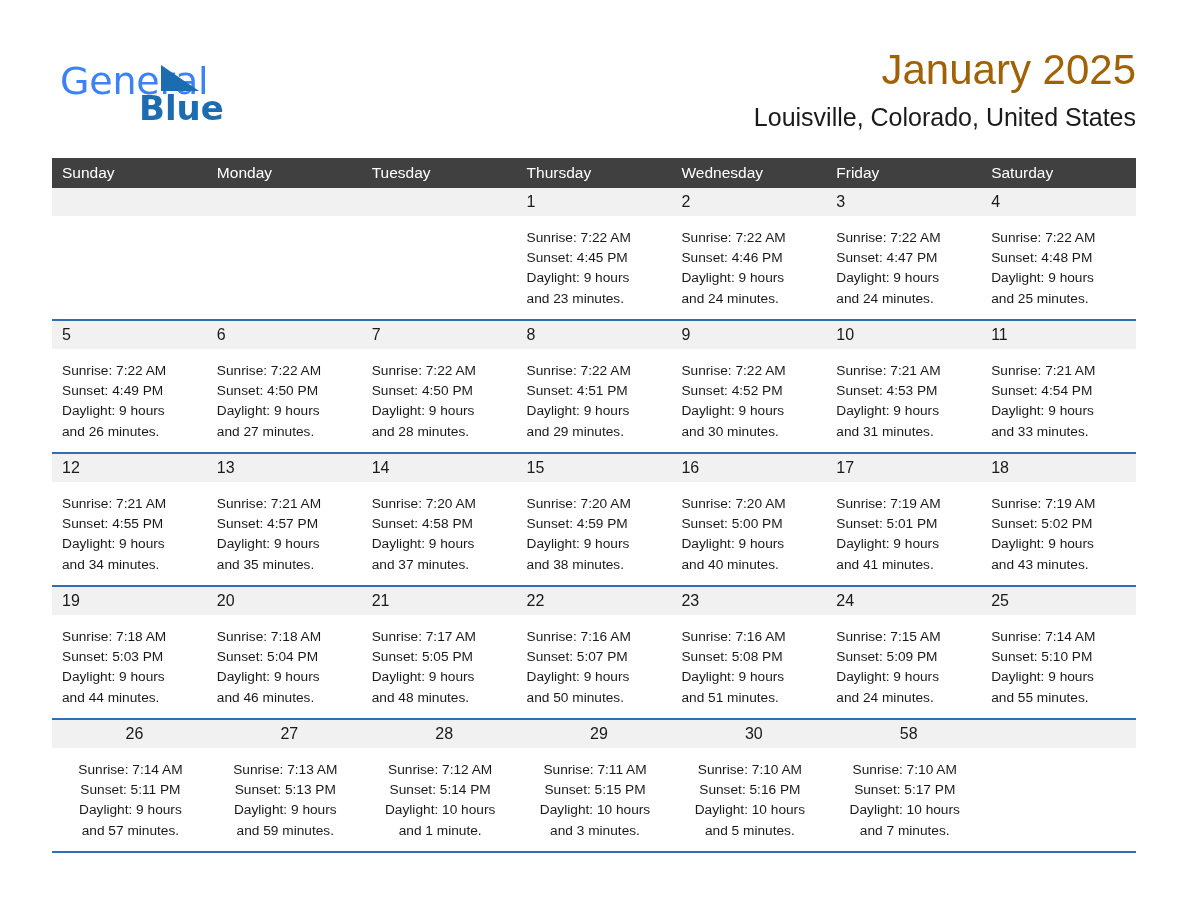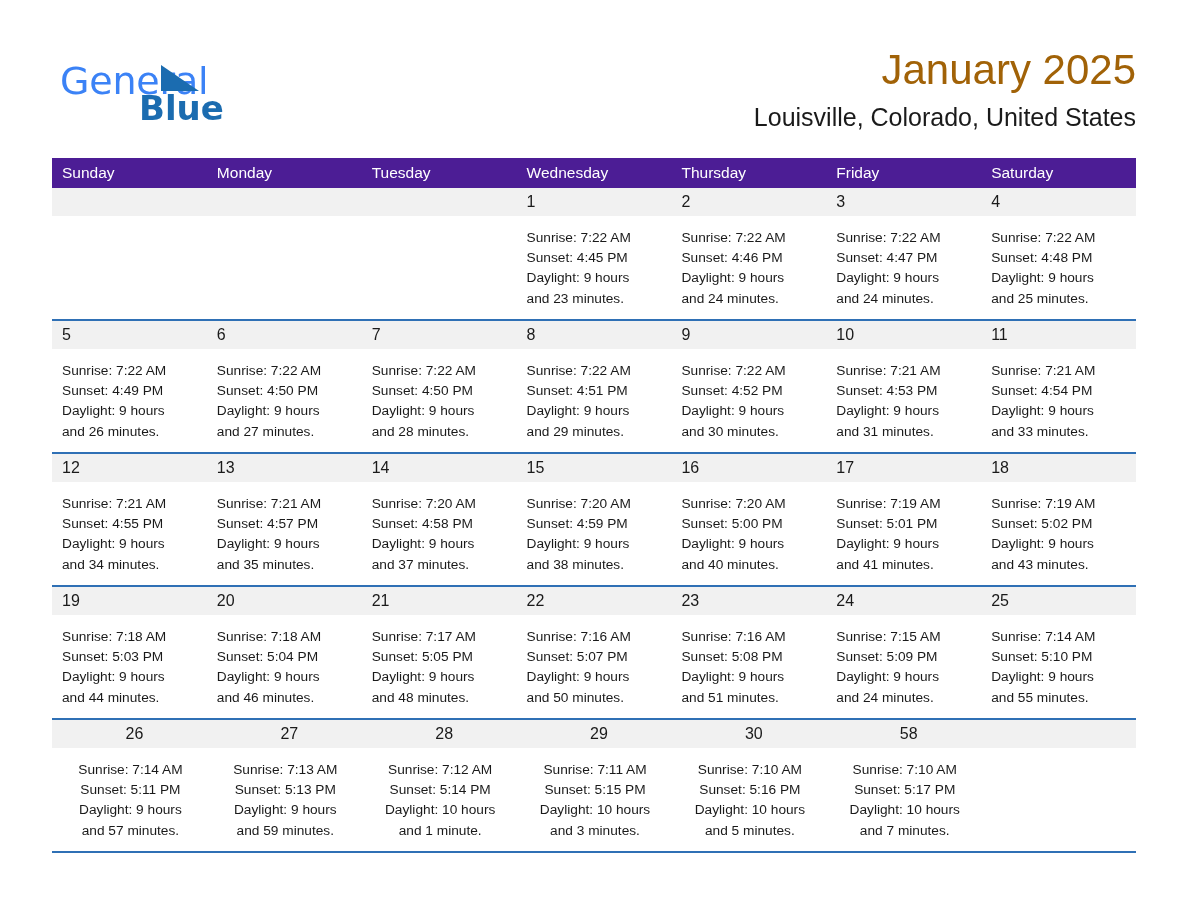--- a/index.html
+++ b/index.html
@@ -91,21 +91,21 @@
 
   
   .calendar {
     position: absolute;
     left: 52px;
     top: 158px;
     width: 1084px;
   }
   .weekdays {
     display: flex;
-    background: #4c1d95;
+    background: #404040;
     height: 30px;
   }
   .weekday {
     flex: 1 1 0;
     color: #ffffff;
     font-size: 15.5px;
     line-height: 30px;
     padding-left: 10px;
     box-sizing: border-box;
     white-space: nowrap;
@@ -170,22 +170,22 @@
     </div>
 
   </div>
 
   <div class="calendar">
 
     <div class="weekdays">
       <div class="weekday">Sunday</div>
       <div class="weekday">Monday</div>
       <div class="weekday">Tuesday</div>
+      <div class="weekday">Thursday</div>
       <div class="weekday">Wednesday</div>
-      <div class="weekday">Thursday</div>
       <div class="weekday">Friday</div>
       <div class="weekday">Saturday</div>
     </div>
 
     <div id="weeks-container">
         <div class="week">
           <div class="day-cell empty">
             <div class="day-number-band"><span class="day-number"></span></div>
           </div>
           <div class="day-cell empty">

